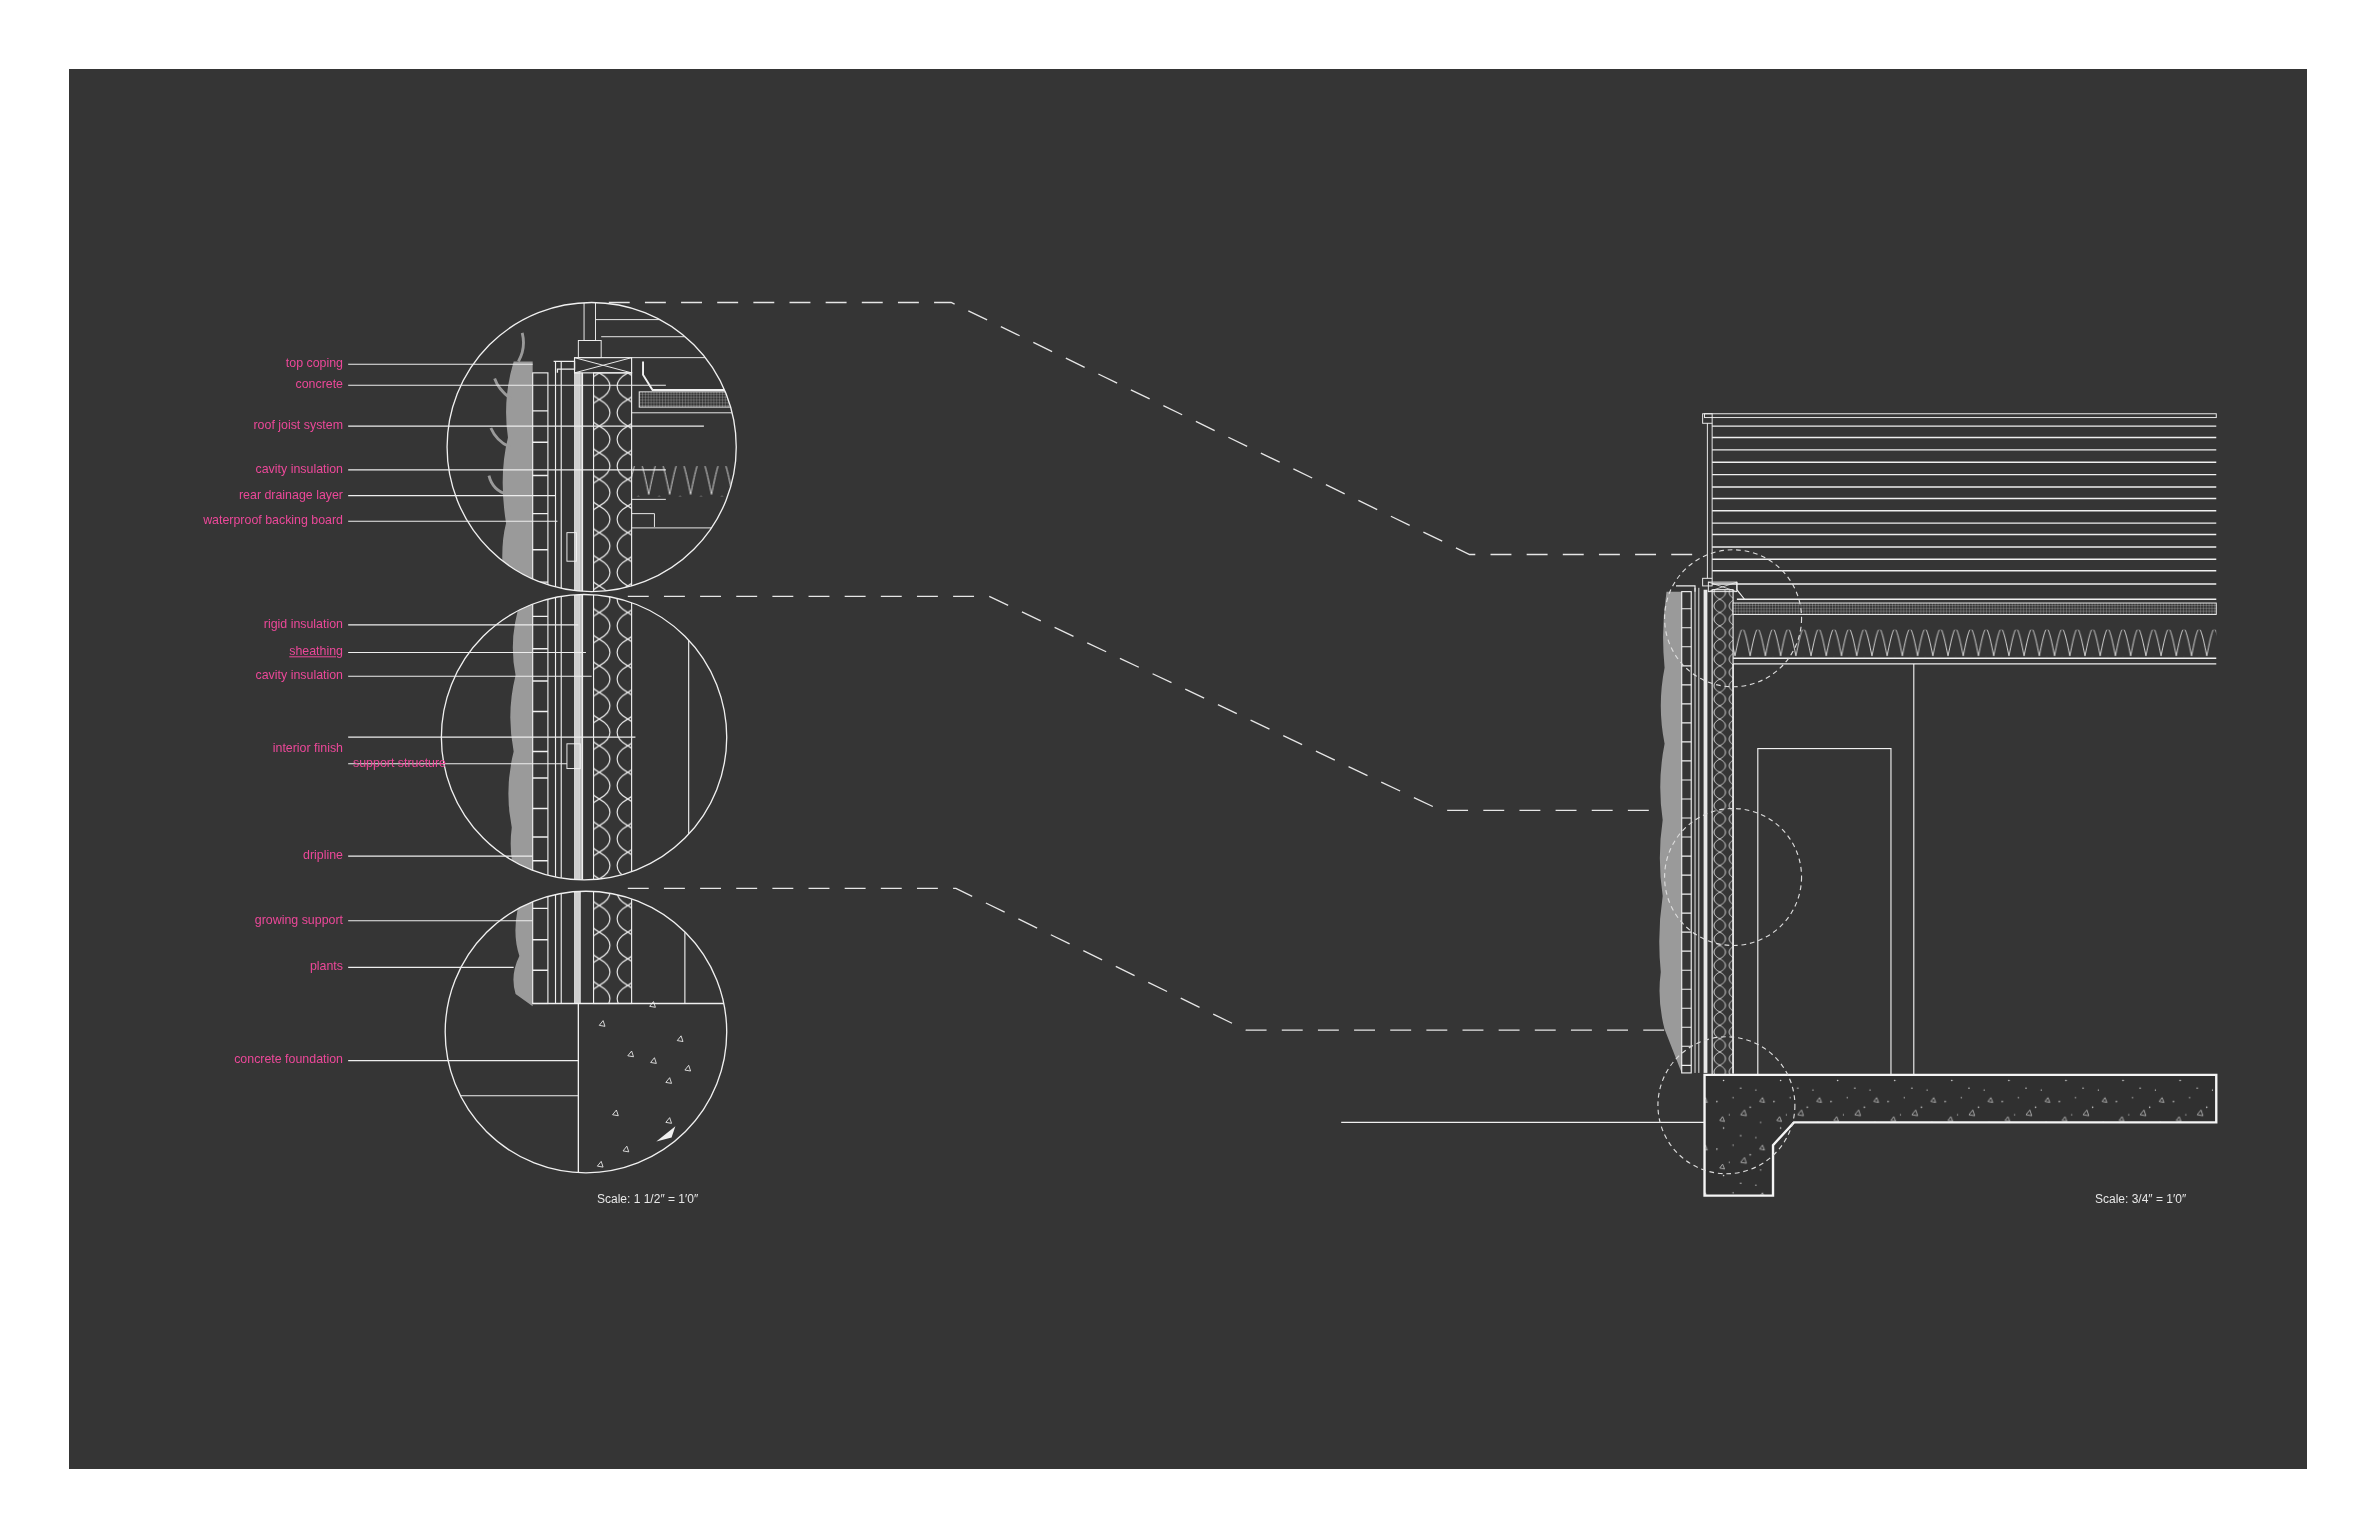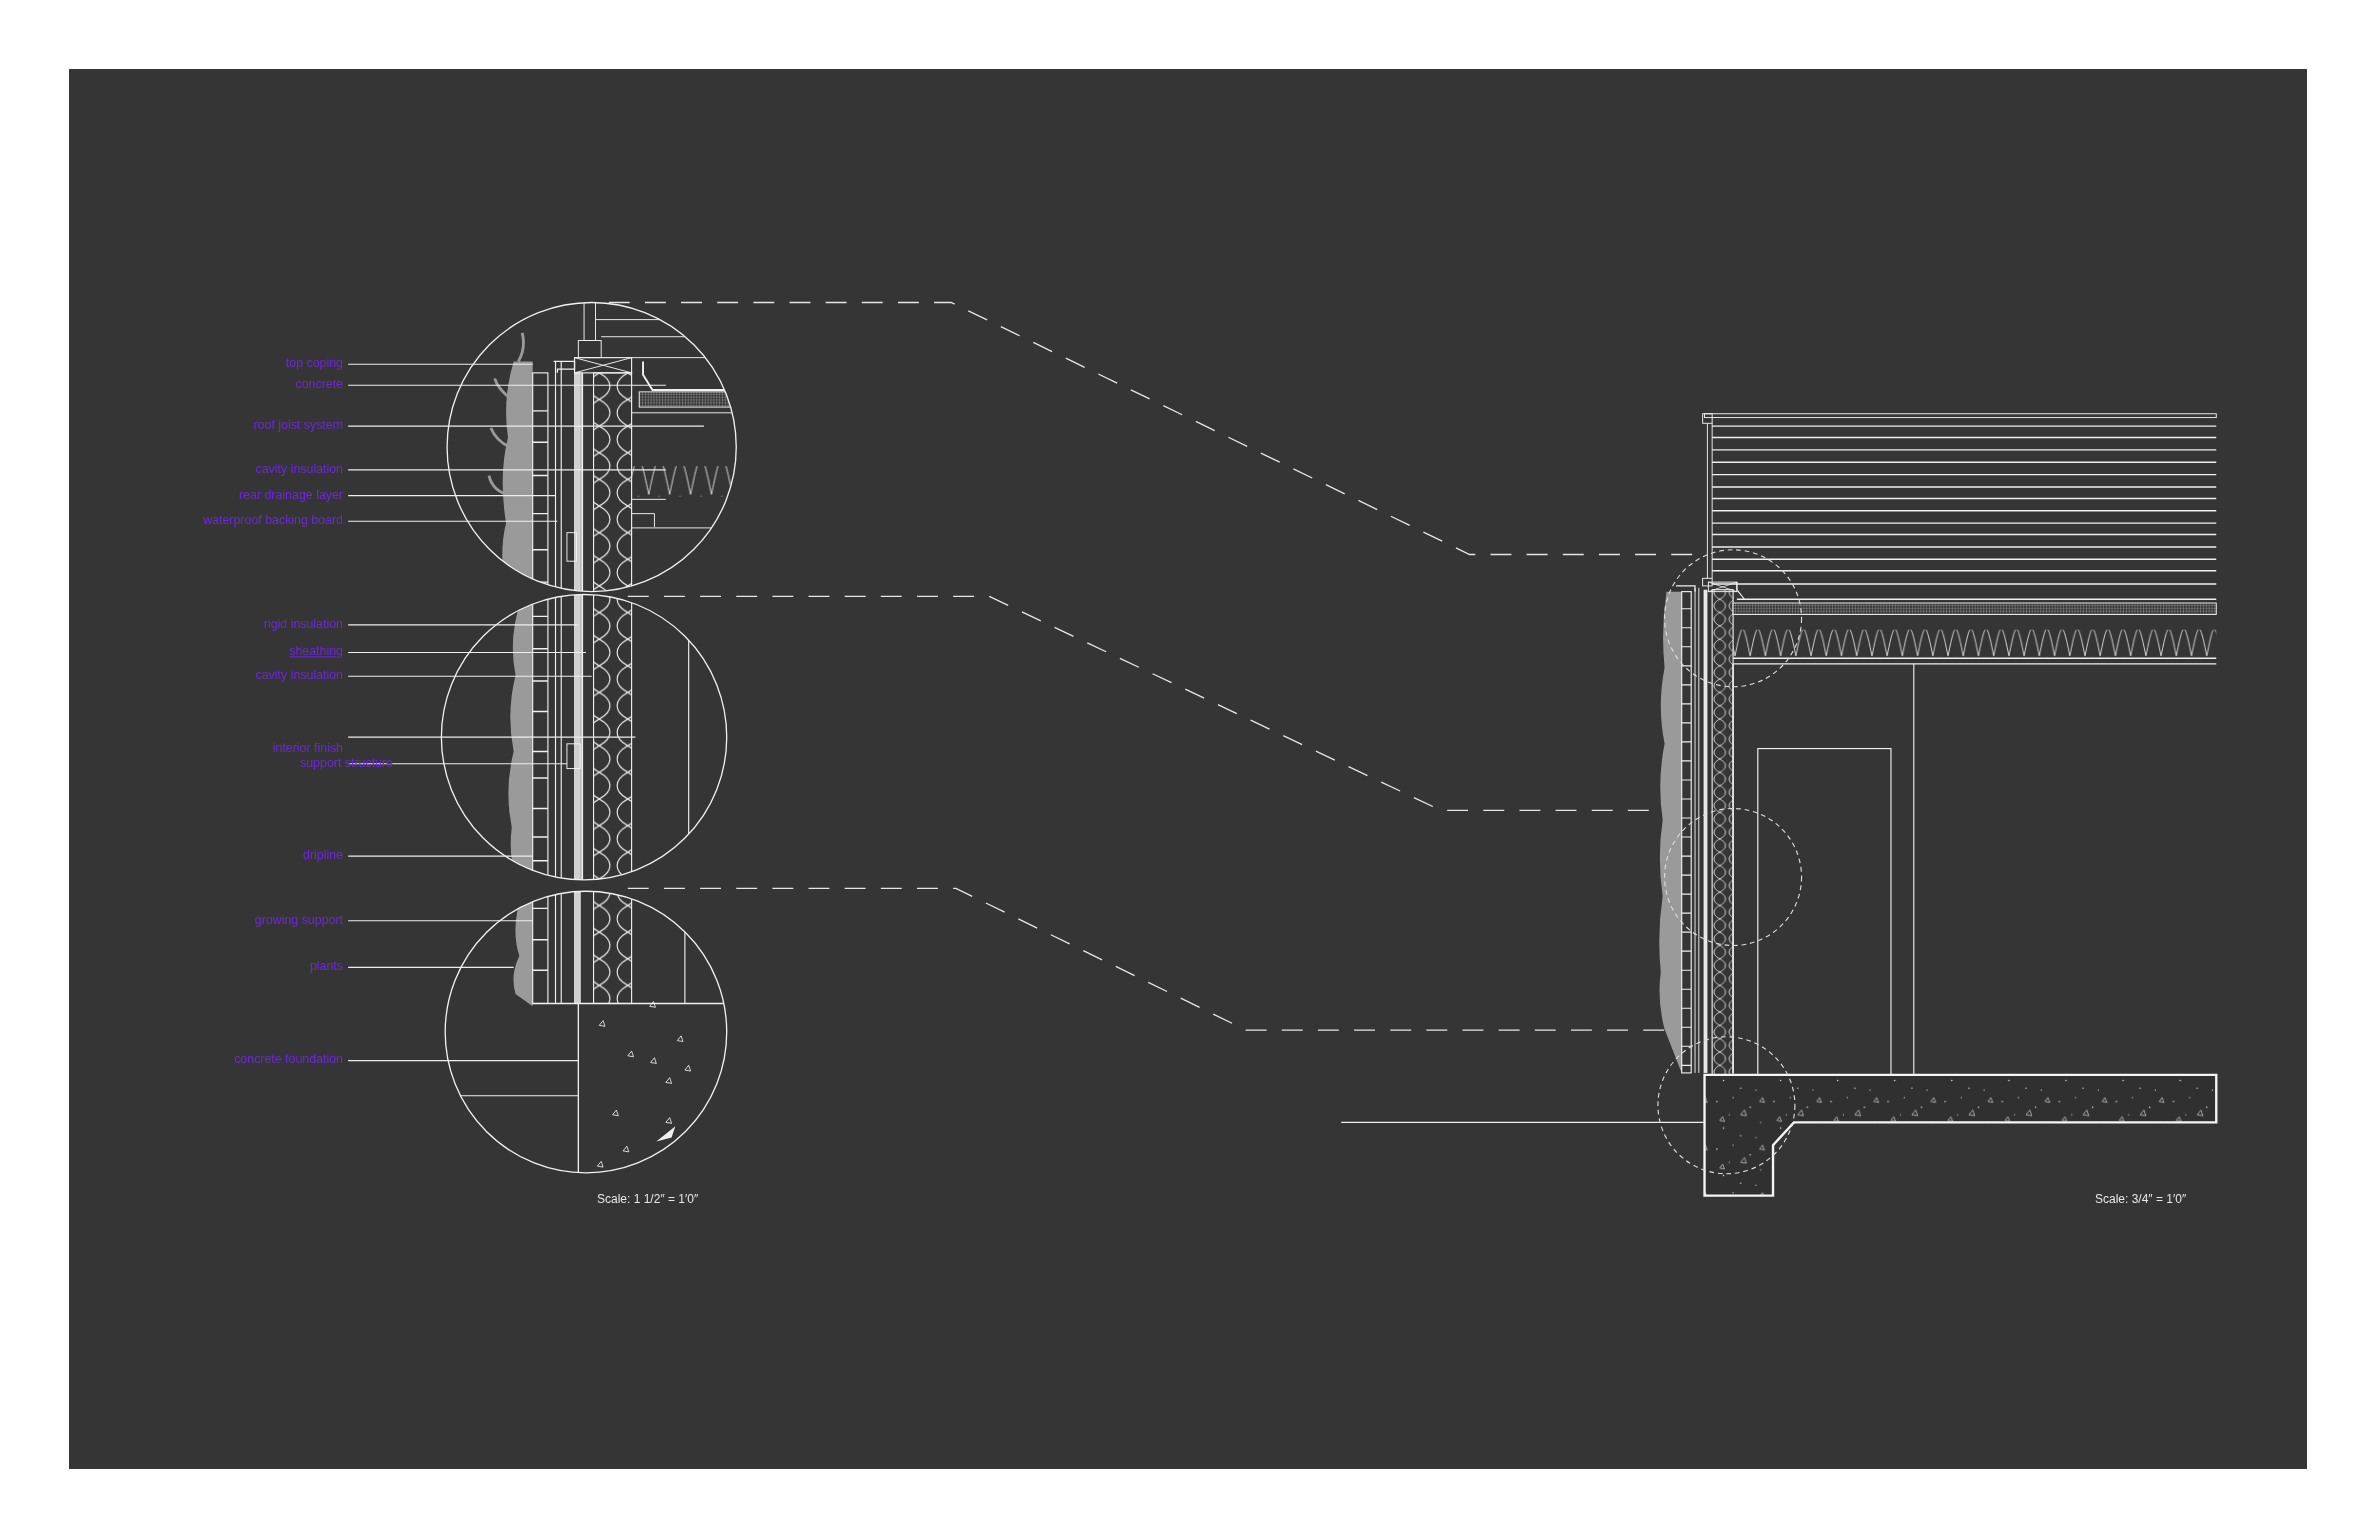--- a/index.html
+++ b/index.html
@@ -1,19 +1,19 @@
 <!DOCTYPE html>
 <html style="font-size:15px"><head>
 <meta charset="utf-8">
 <style>
   html, body { margin:0; padding:0; background:#ffffff; }
   body { width:2378px; height:1539px; position:relative; overflow:hidden; font-family:"Liberation Sans", sans-serif; }
   .panel { position:absolute; left:69px; top:69px; width:2238px; height:1400px; background:#353535; }
   svg.drawing { position:absolute; left:0; top:0; width:2378px; height:1539px; }
-  .label { position:absolute; color:#6d28d9; font-family:"Liberation Sans", sans-serif; font-size:12.4px; white-space:nowrap; text-align:right; line-height:13.3px; transform:translateY(-6.7px); }
+  .label { position:absolute; color:#ec4899; font-family:"Liberation Sans", sans-serif; font-size:12.4px; white-space:nowrap; text-align:right; line-height:13.3px; transform:translateY(-6.7px); }
   .scale { position:absolute; color:#e8e8e8; font-family:"Liberation Sans", sans-serif; font-size:12px; white-space:nowrap; }
 </style>
 </head>
 <body>
 
 <div class="panel"></div>
 
 <svg class="drawing" viewBox="0 0 2500 1618" xmlns="http://www.w3.org/2000/svg">
   <defs>
     <clipPath id="c1">
@@ -224,21 +224,21 @@
   <div class="label" style="right:2035px;top:426px;margin-left:36px;">roof joist  system</div>
   <div class="label" style="right:2035px;top:470px;">cavity insulation</div>
   <div class="label" style="right:2035px;top:496px;">rear drainage layer</div>
   <div class="label" style="right:2035px;top:521px;">waterproof backing board</div>
 </div>
 <div>
   <div class="label" style="right:2035px;top:625px;">rigid insulation</div>
   <div class="label" style="right:2035px;top:652px;text-decoration:underline;">sheathing</div>
   <div class="label" style="right:2035px;top:676px;">cavity insulation</div>
   <div class="label" style="right:2035px;top:737px;margin-top:12px;">interior finish</div>
-  <div class="label" style="right:1985px;top:764px;">support structure</div>
+  <div class="label" style="right:1932px;top:764px;">support structure</div>
   <div class="label" style="right:2035px;top:856px;">dripline</div>
 </div>
 <div>
   <div class="label" style="right:2035px;top:921px;">growing support</div>
   <div class="label" style="right:2035px;top:967px;">plants</div>
   <div class="label" style="right:2035px;top:1060px;">concrete foundation</div>
 </div>
 
 <div class="scale" style="left:597px;top:1192px;">Scale: 1 1/2″ = 1′0″</div>
 <div class="scale" style="left:2095px;top:1192px;">Scale: 3/4″ = 1′0″</div>

